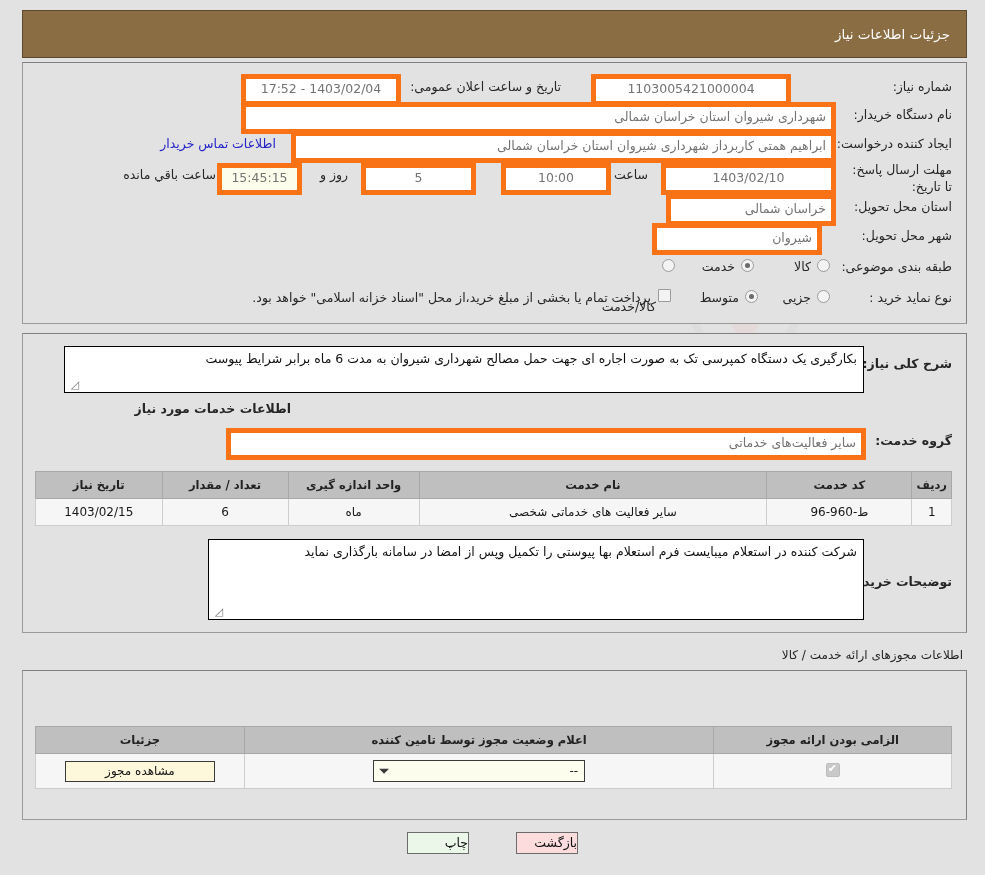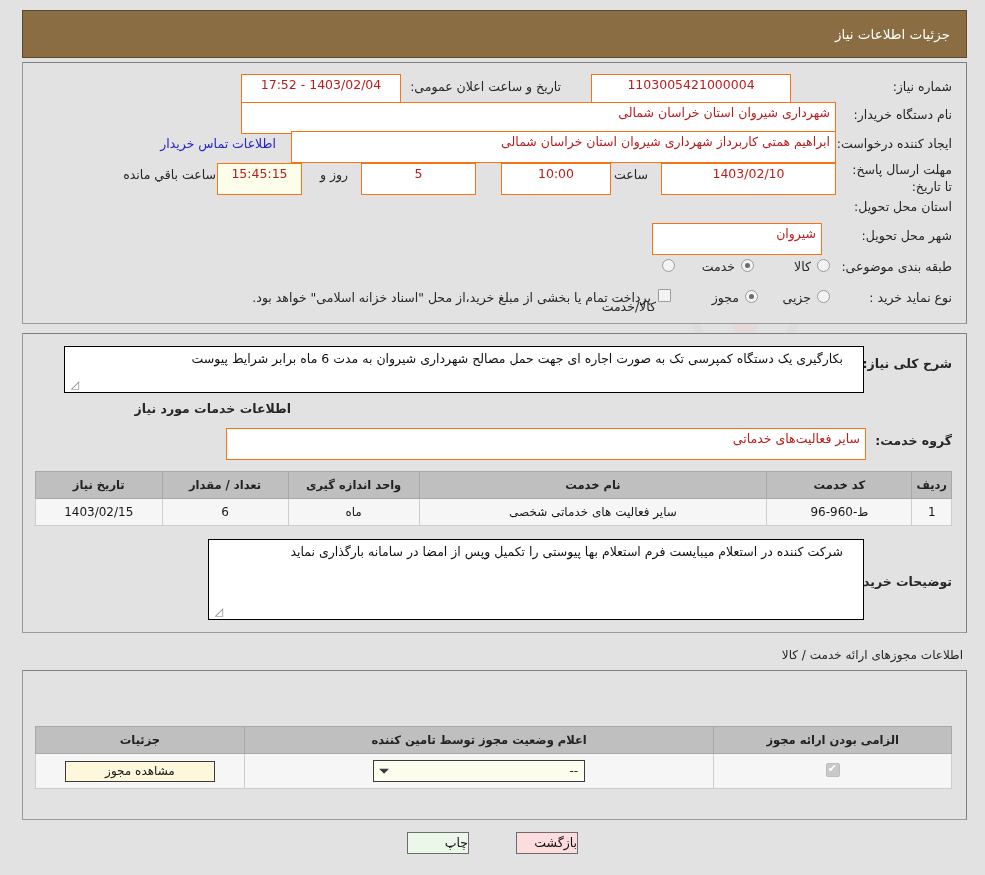--- a/index.html
+++ b/index.html
@@ -58,23 +58,23 @@
     font-size: 12.5px;
     color: #262626;
     white-space: nowrap;
   }
   .lbl.wrap { white-space: normal; }
   .bold { font-weight: bold; }
   .link { color: #2323c8; cursor: pointer; }
   .fld {
     position: absolute;
     background: #ffffff;
-    border: 1px solid #f97316;
+    border: 5px solid #f97316;
     font-size: 12.5px;
-    color: #b91c1c;
+    color: #737373;
     padding: 2px 5px;
     height: 32px;
     line-height: 15px;
     overflow: hidden;
     white-space: nowrap;
   }
   .fld.ctr { text-align: center; }
   .fld.cream { background: #fdfdec; }
   .fld.ltr { direction: ltr; }
 
@@ -93,21 +93,21 @@
   }
   .chk.sq { border-radius: 1px; }
 
   
   .ta {
     position: absolute;
     background: #ffffff;
     border: 1px solid #000000;
     font-size: 12.5px;
     color: #101010;
-    padding: 3px 20px;
+    padding: 3px 6px;
     line-height: 18px;
     overflow: hidden;
   }
   .ta .handle {
     position: absolute; left: 2px; bottom: 1px;
     width: 12px; height: 12px;
     color: #7a7a7a; font-size: 11px; line-height: 11px;
   }
 
   
@@ -222,37 +222,38 @@
   <span class="lbl wrap" style="right:14px; top:98px; width:110px; line-height:17px;">مهلت ارسال پاسخ: تا تاریخ:</span>
   <span class="fld ctr ltr" style="right:130px; top:100px; width:175px;">1403/02/10</span>
   <span class="lbl" style="right:318px; top:104px;">ساعت</span>
   <span class="fld ctr ltr" style="right:355px; top:100px; width:110px;">10:00</span>
   <span class="fld ctr ltr" style="right:490px; top:100px; width:115px;">5</span>
   <span class="lbl" style="right:618px; top:104px;">روز و</span>
   <span class="fld ctr ltr cream" style="right:664px; top:100px; width:85px;">15:45:15</span>
   <span class="lbl" style="right:750px; top:104px;">ساعت باقي مانده</span>
 
   <span class="lbl" style="right:14px; top:136px;">استان محل تحویل:</span>
+  <span class="fld" style="right:130px; top:131px; width:170px;">خراسان شمالی</span>
 
   <span class="lbl" style="right:14px; top:165px;">شهر محل تحویل:</span>
   <span class="fld" style="right:144px; top:160px; width:170px;">شیروان</span>
 
   <span class="lbl" style="right:14px; top:196px;">طبقه بندی موضوعی:</span>
   <span class="radio" id="cat-r0" style="right:136px; top:196px;"></span>
   <span class="lbl" style="right:155px; top:196px;">کالا</span>
   <span class="radio on" id="cat-r1" style="right:212px; top:196px;"></span>
   <span class="lbl" style="right:231px; top:196px;">خدمت</span>
   <span class="radio" id="cat-r2" style="right:291px; top:196px;"></span>
   <span class="lbl" style="right:310px; top:196px;margin-top:40px;">کالا/خدمت</span>
 
   <span class="lbl" style="right:14px; top:227px;">نوع نماید خرید :</span>
   <span class="radio" id="prc-r0" style="right:136px; top:227px;"></span>
   <span class="lbl" style="right:155px; top:227px;">جزیی</span>
   <span class="radio on" id="prc-r1" style="right:208px; top:227px;"></span>
-  <span class="lbl" style="right:227px; top:227px;">مجوز</span>
+  <span class="lbl" style="right:227px; top:227px;">متوسط</span>
   <span class="chk sq" id="treasury-chk" style="right:295px; top:226px;"></span>
   <span class="lbl" style="right:315px; top:227px;">پرداخت تمام یا بخشی از مبلغ خرید،از محل "اسناد خزانه اسلامی" خواهد بود.</span>
 </div>
 
 <div class="panel" id="panel-desc">
 
   <span class="lbl bold" style="right:14px; top:22px;">شرح کلی نیاز:</span>
   <div class="ta" style="right:102px; top:12px; width:800px; height:47px;">
     <span>بکارگیری یک دستگاه کمپرسی تک به صورت اجاره ای جهت حمل مصالح شهرداری شیروان به مدت 6 ماه برابر شرایط پیوست</span>
     <span class="handle">◿</span>

